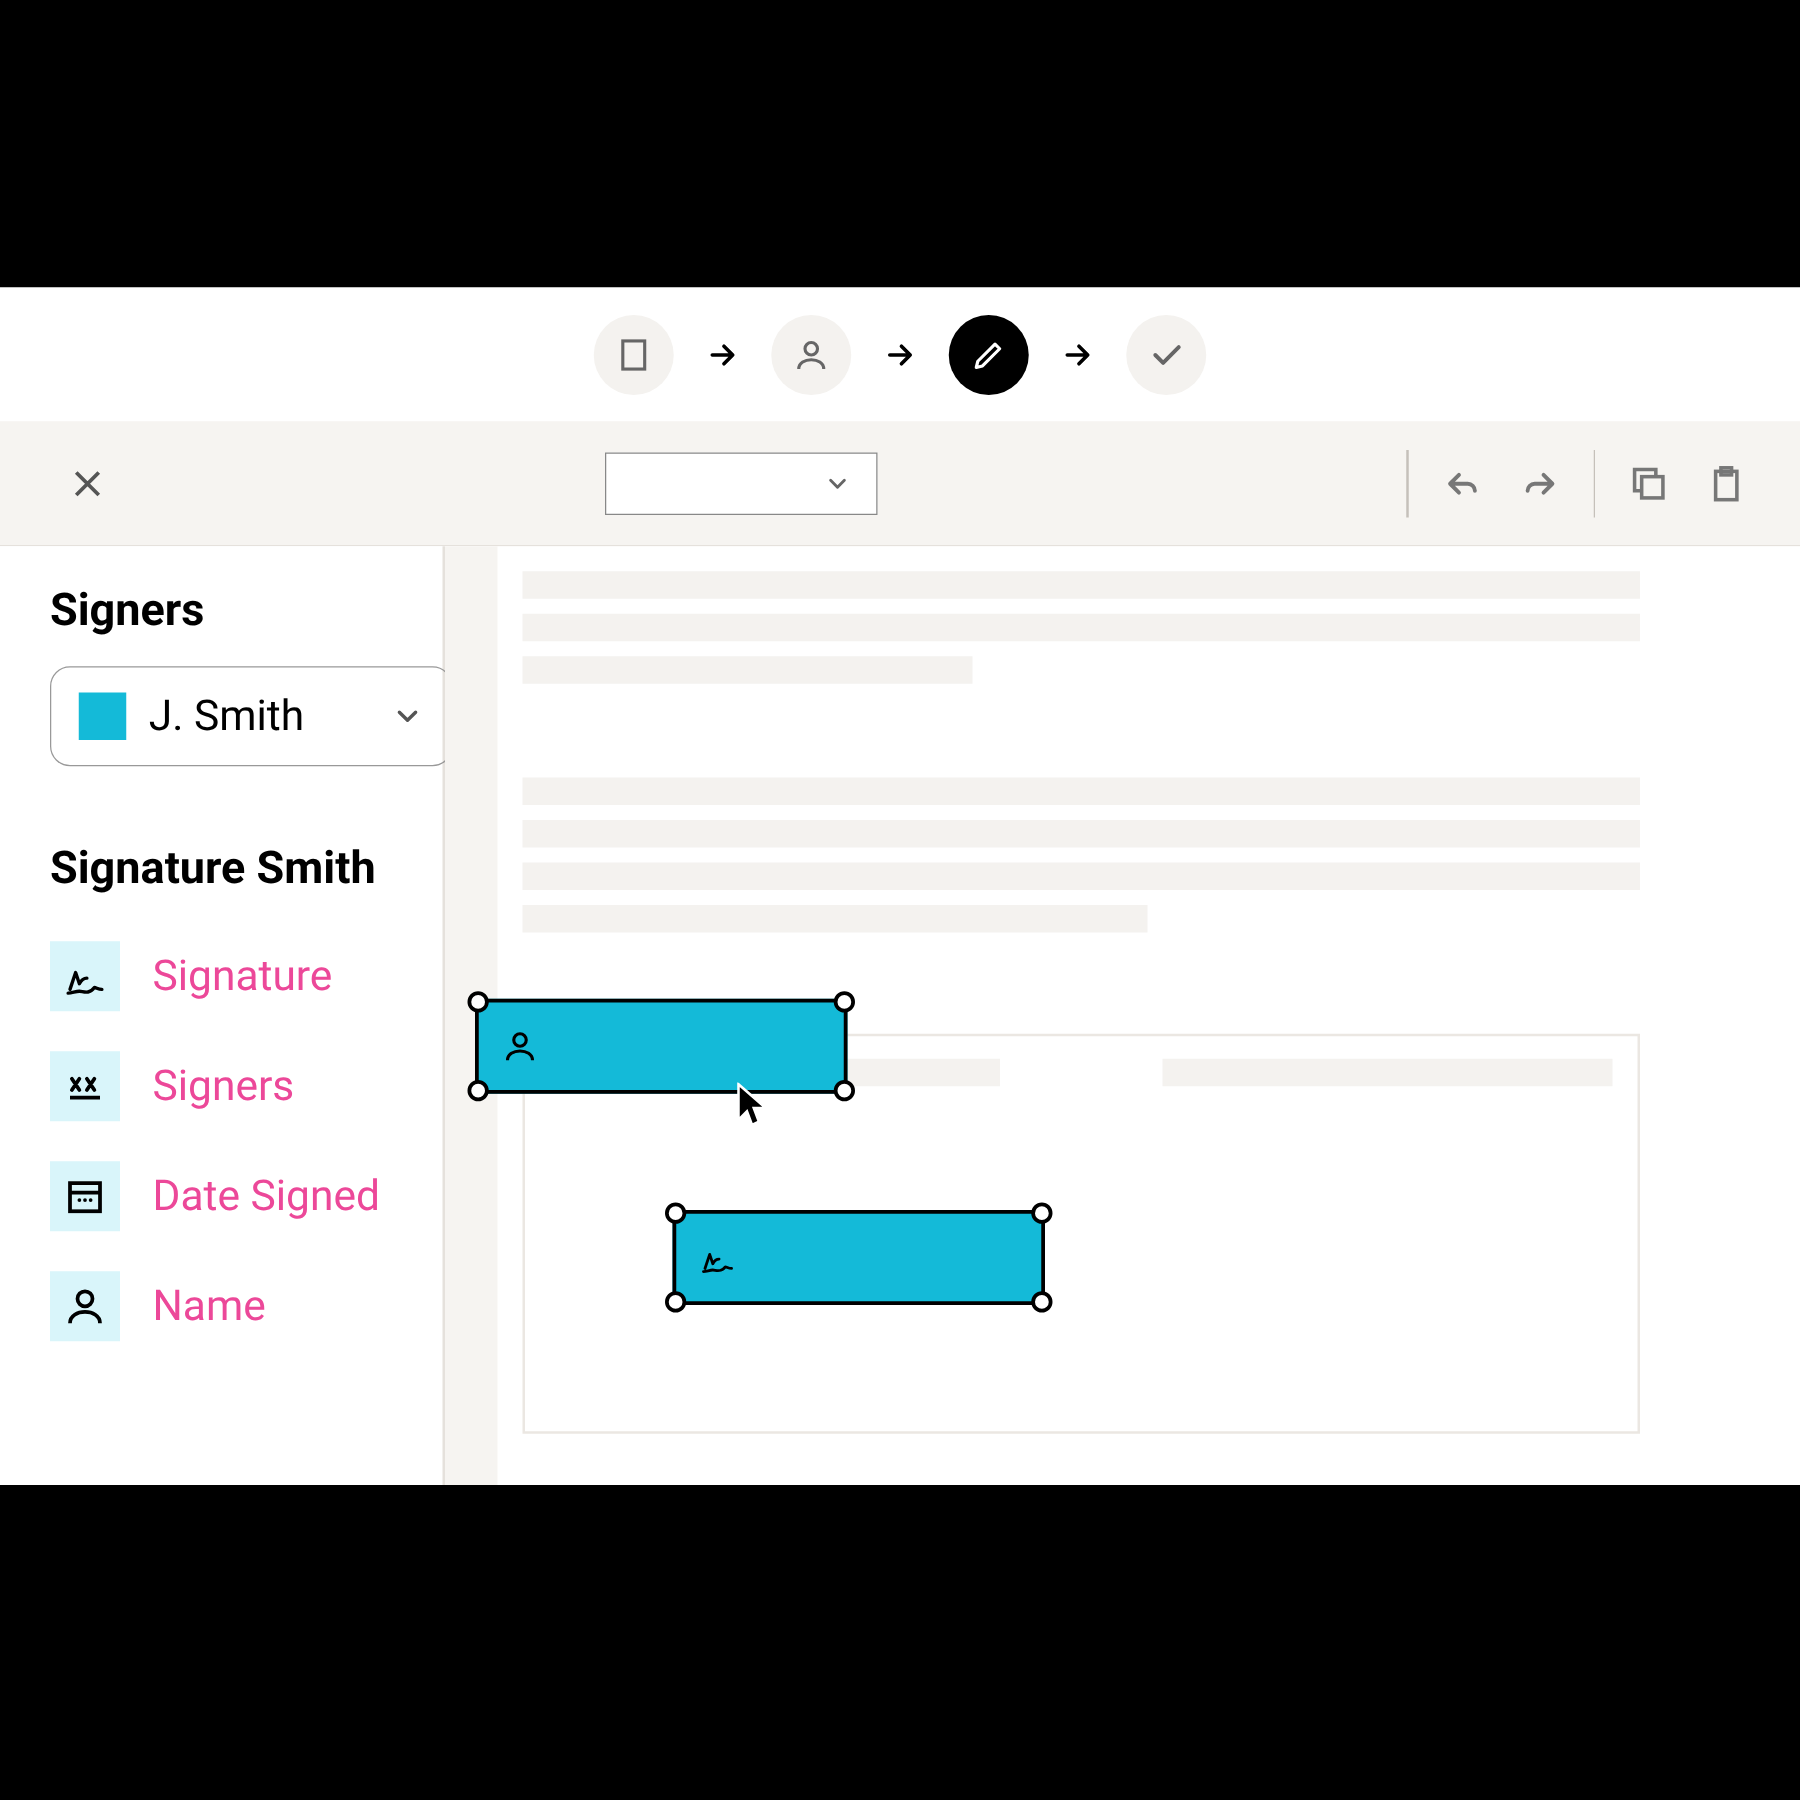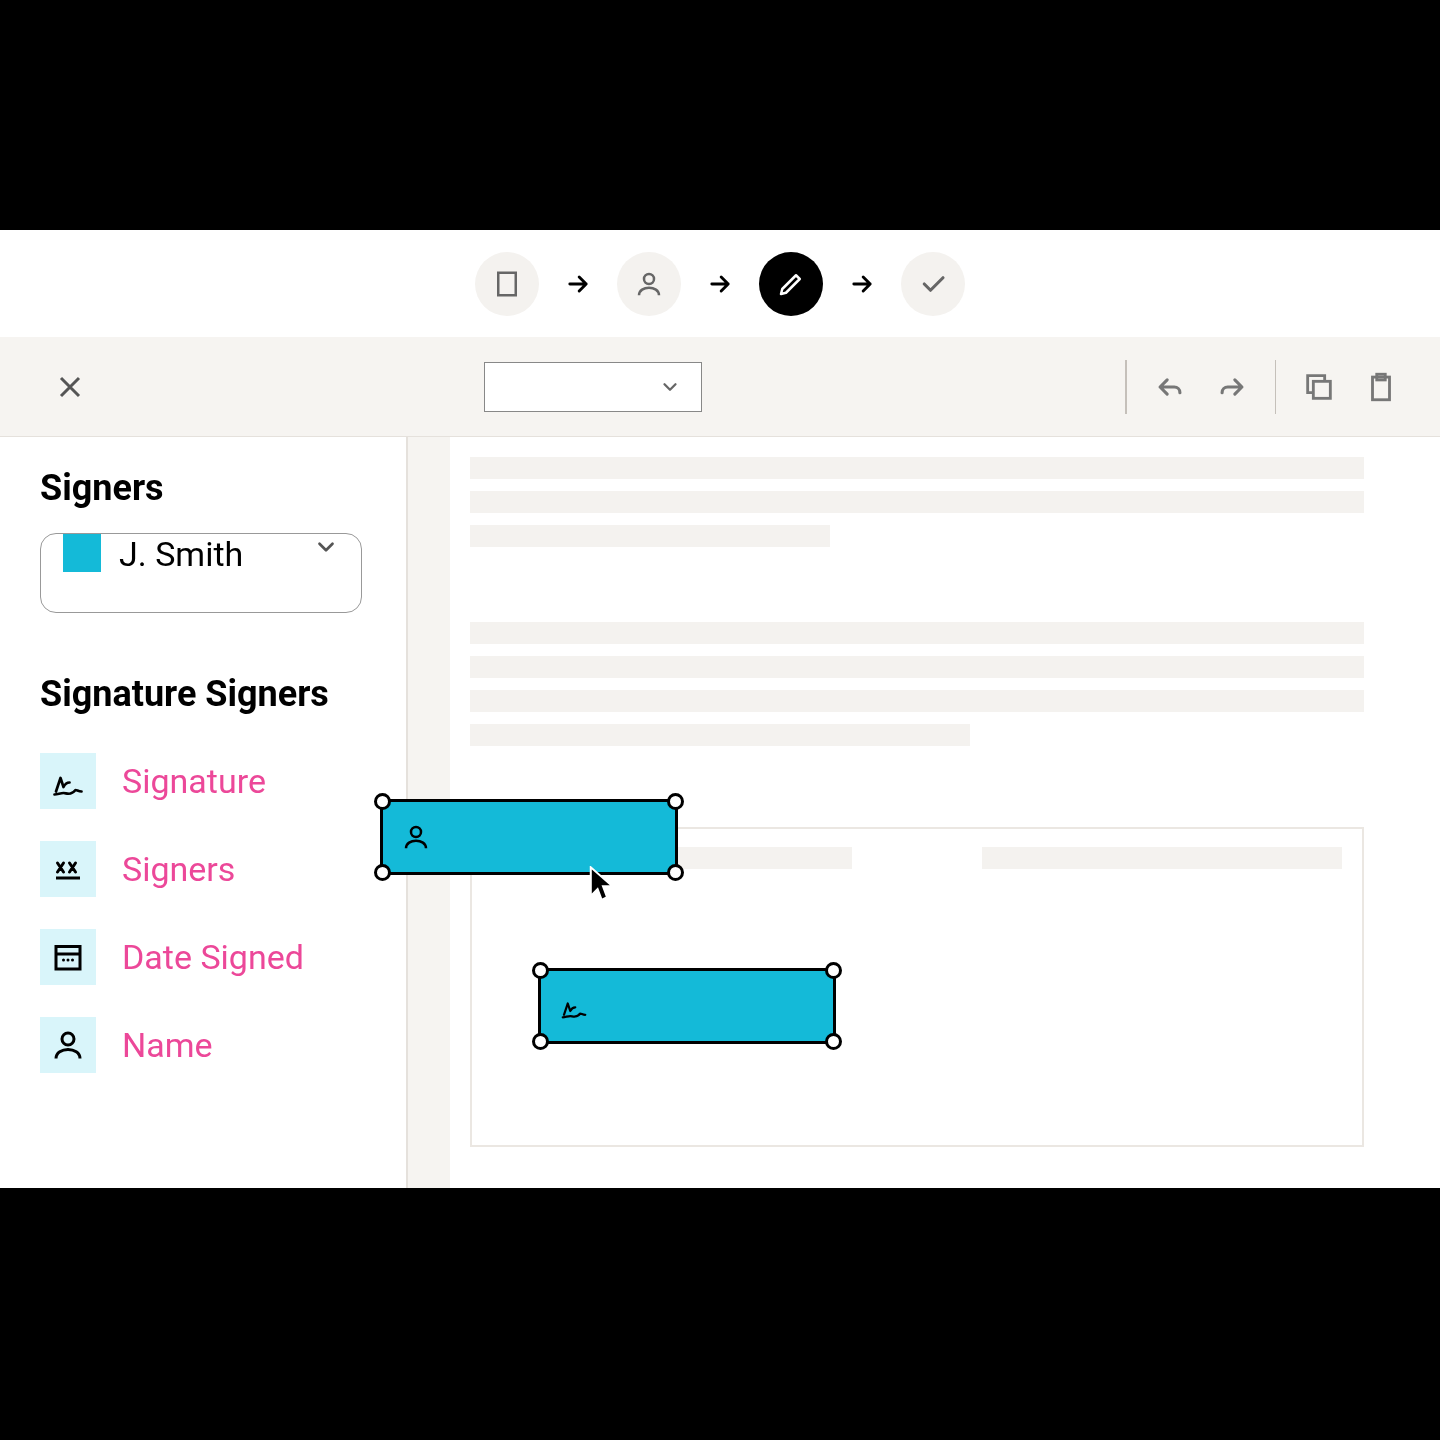--- a/index.html
+++ b/index.html
@@ -94,36 +94,37 @@
 }
 .tb-icon svg { width: 34px; height: 34px; }
 
 
 .main {
   display: flex;
   height: calc(100% - 207px);
   background: #fff;
 }
 .sidebar {
-  width: 408px;
+  width: 356px;
   padding: 30px 40px;
   border-right: 2px solid #e5e1dc;
 }
 .section-title {
   font-size: 36px;
   font-weight: 700;
   color: #000;
   margin-bottom: 24px;
 }
 .signer-select {
   width: 322px;
   height: 80px;
   border: 1.5px solid #999;
   border-radius: 16px;
   display: flex;
+  align-items: center;
   padding: 0 22px;
   gap: 18px;
   cursor: pointer;
 }
 .color-chip {
   width: 38px;
   height: 38px;
   background: #14bad8;
 }
 .signer-name {
@@ -296,21 +297,21 @@
     <div class="sidebar">
       <div class="section-title">Signers</div>
       <div class="signer-select">
         <div class="color-chip" style="background: rgb(20, 186, 216);"></div>
         <div class="signer-name">J. Smith</div>
         <svg class="chev-down" viewBox="0 0 24 24" fill="none">
           <path d="M6 9l6 6 6-6" stroke="#555" stroke-width="2.5" stroke-linecap="round" stroke-linejoin="round"></path>
         </svg>
       </div>
 
-      <div class="section-title second">Signature Signers</div>
+      <div class="section-title second">Signature Smith</div>
 
       <div class="field-item">
         <div class="field-icon">
           <svg viewBox="0 0 24 24" fill="none">
             <path d="M4 19l3-9 2 6c1-2 2-3 4-3M3 21c2 0 4-1 6-1s5 2 8-2c1 0 2 1 4 1" stroke="#000" stroke-width="1.8" stroke-linecap="round" stroke-linejoin="round"></path>
           </svg>
         </div>
         <div class="field-label">Signature</div>
       </div>
 

